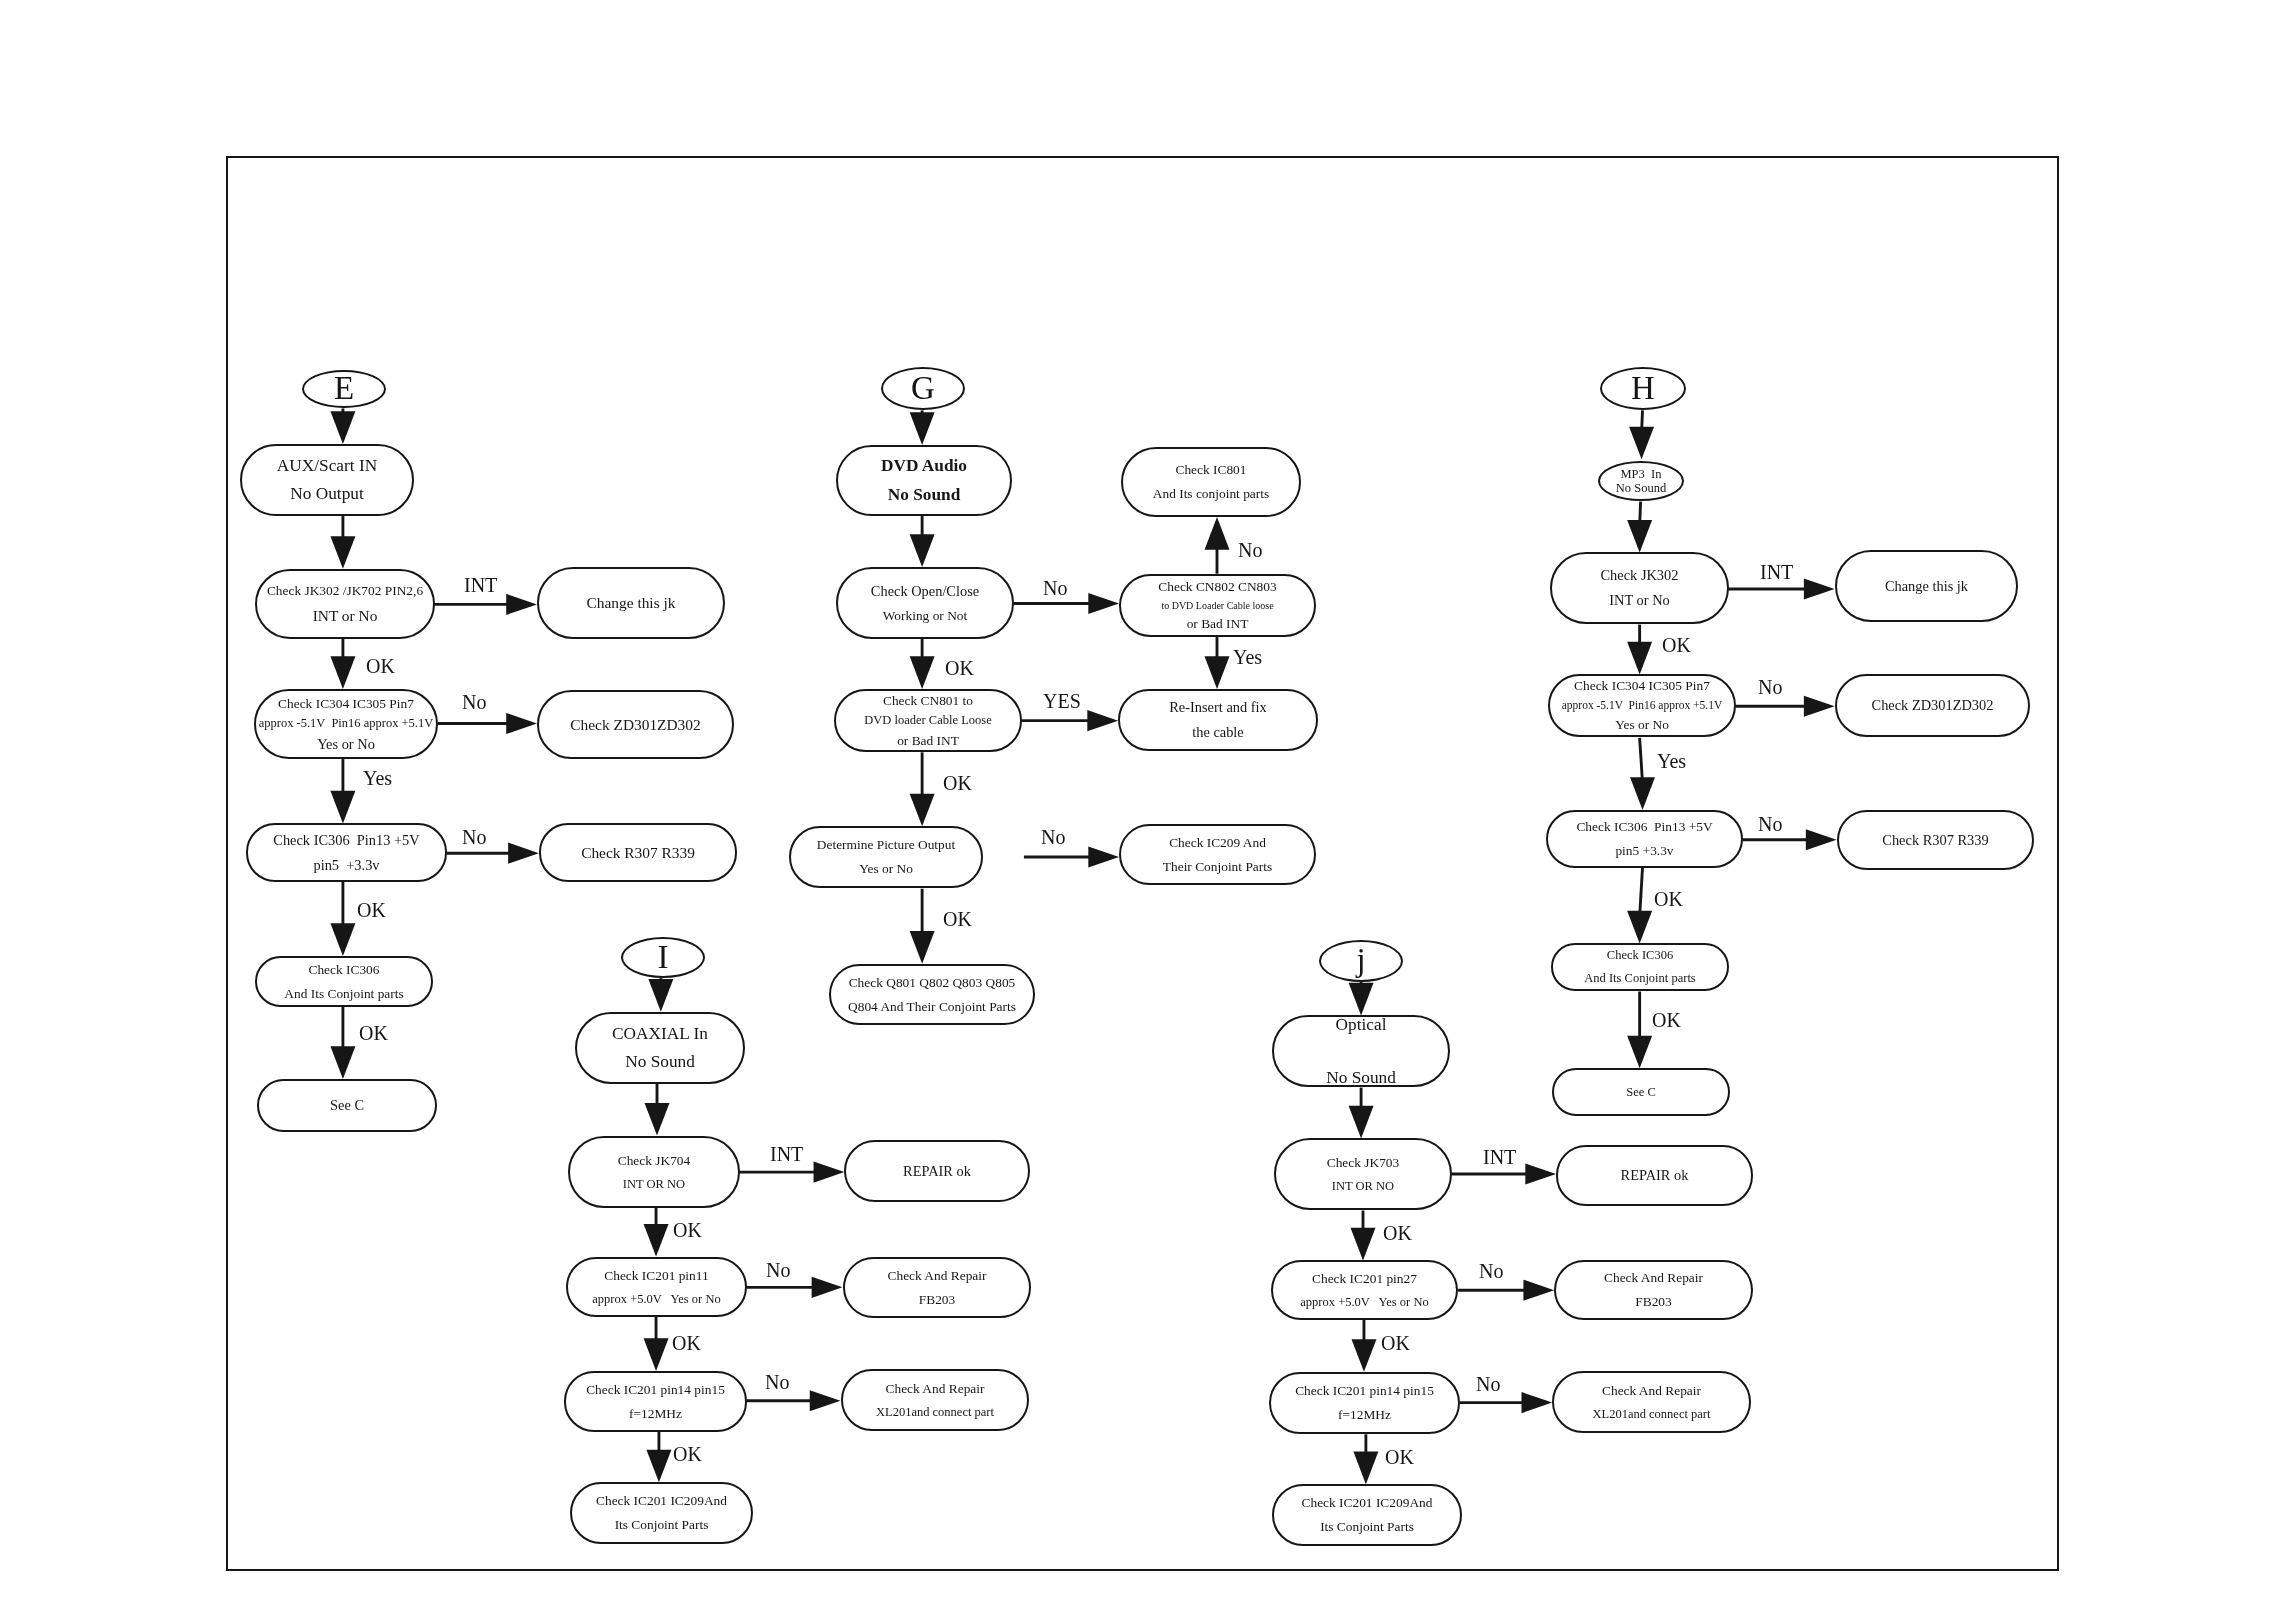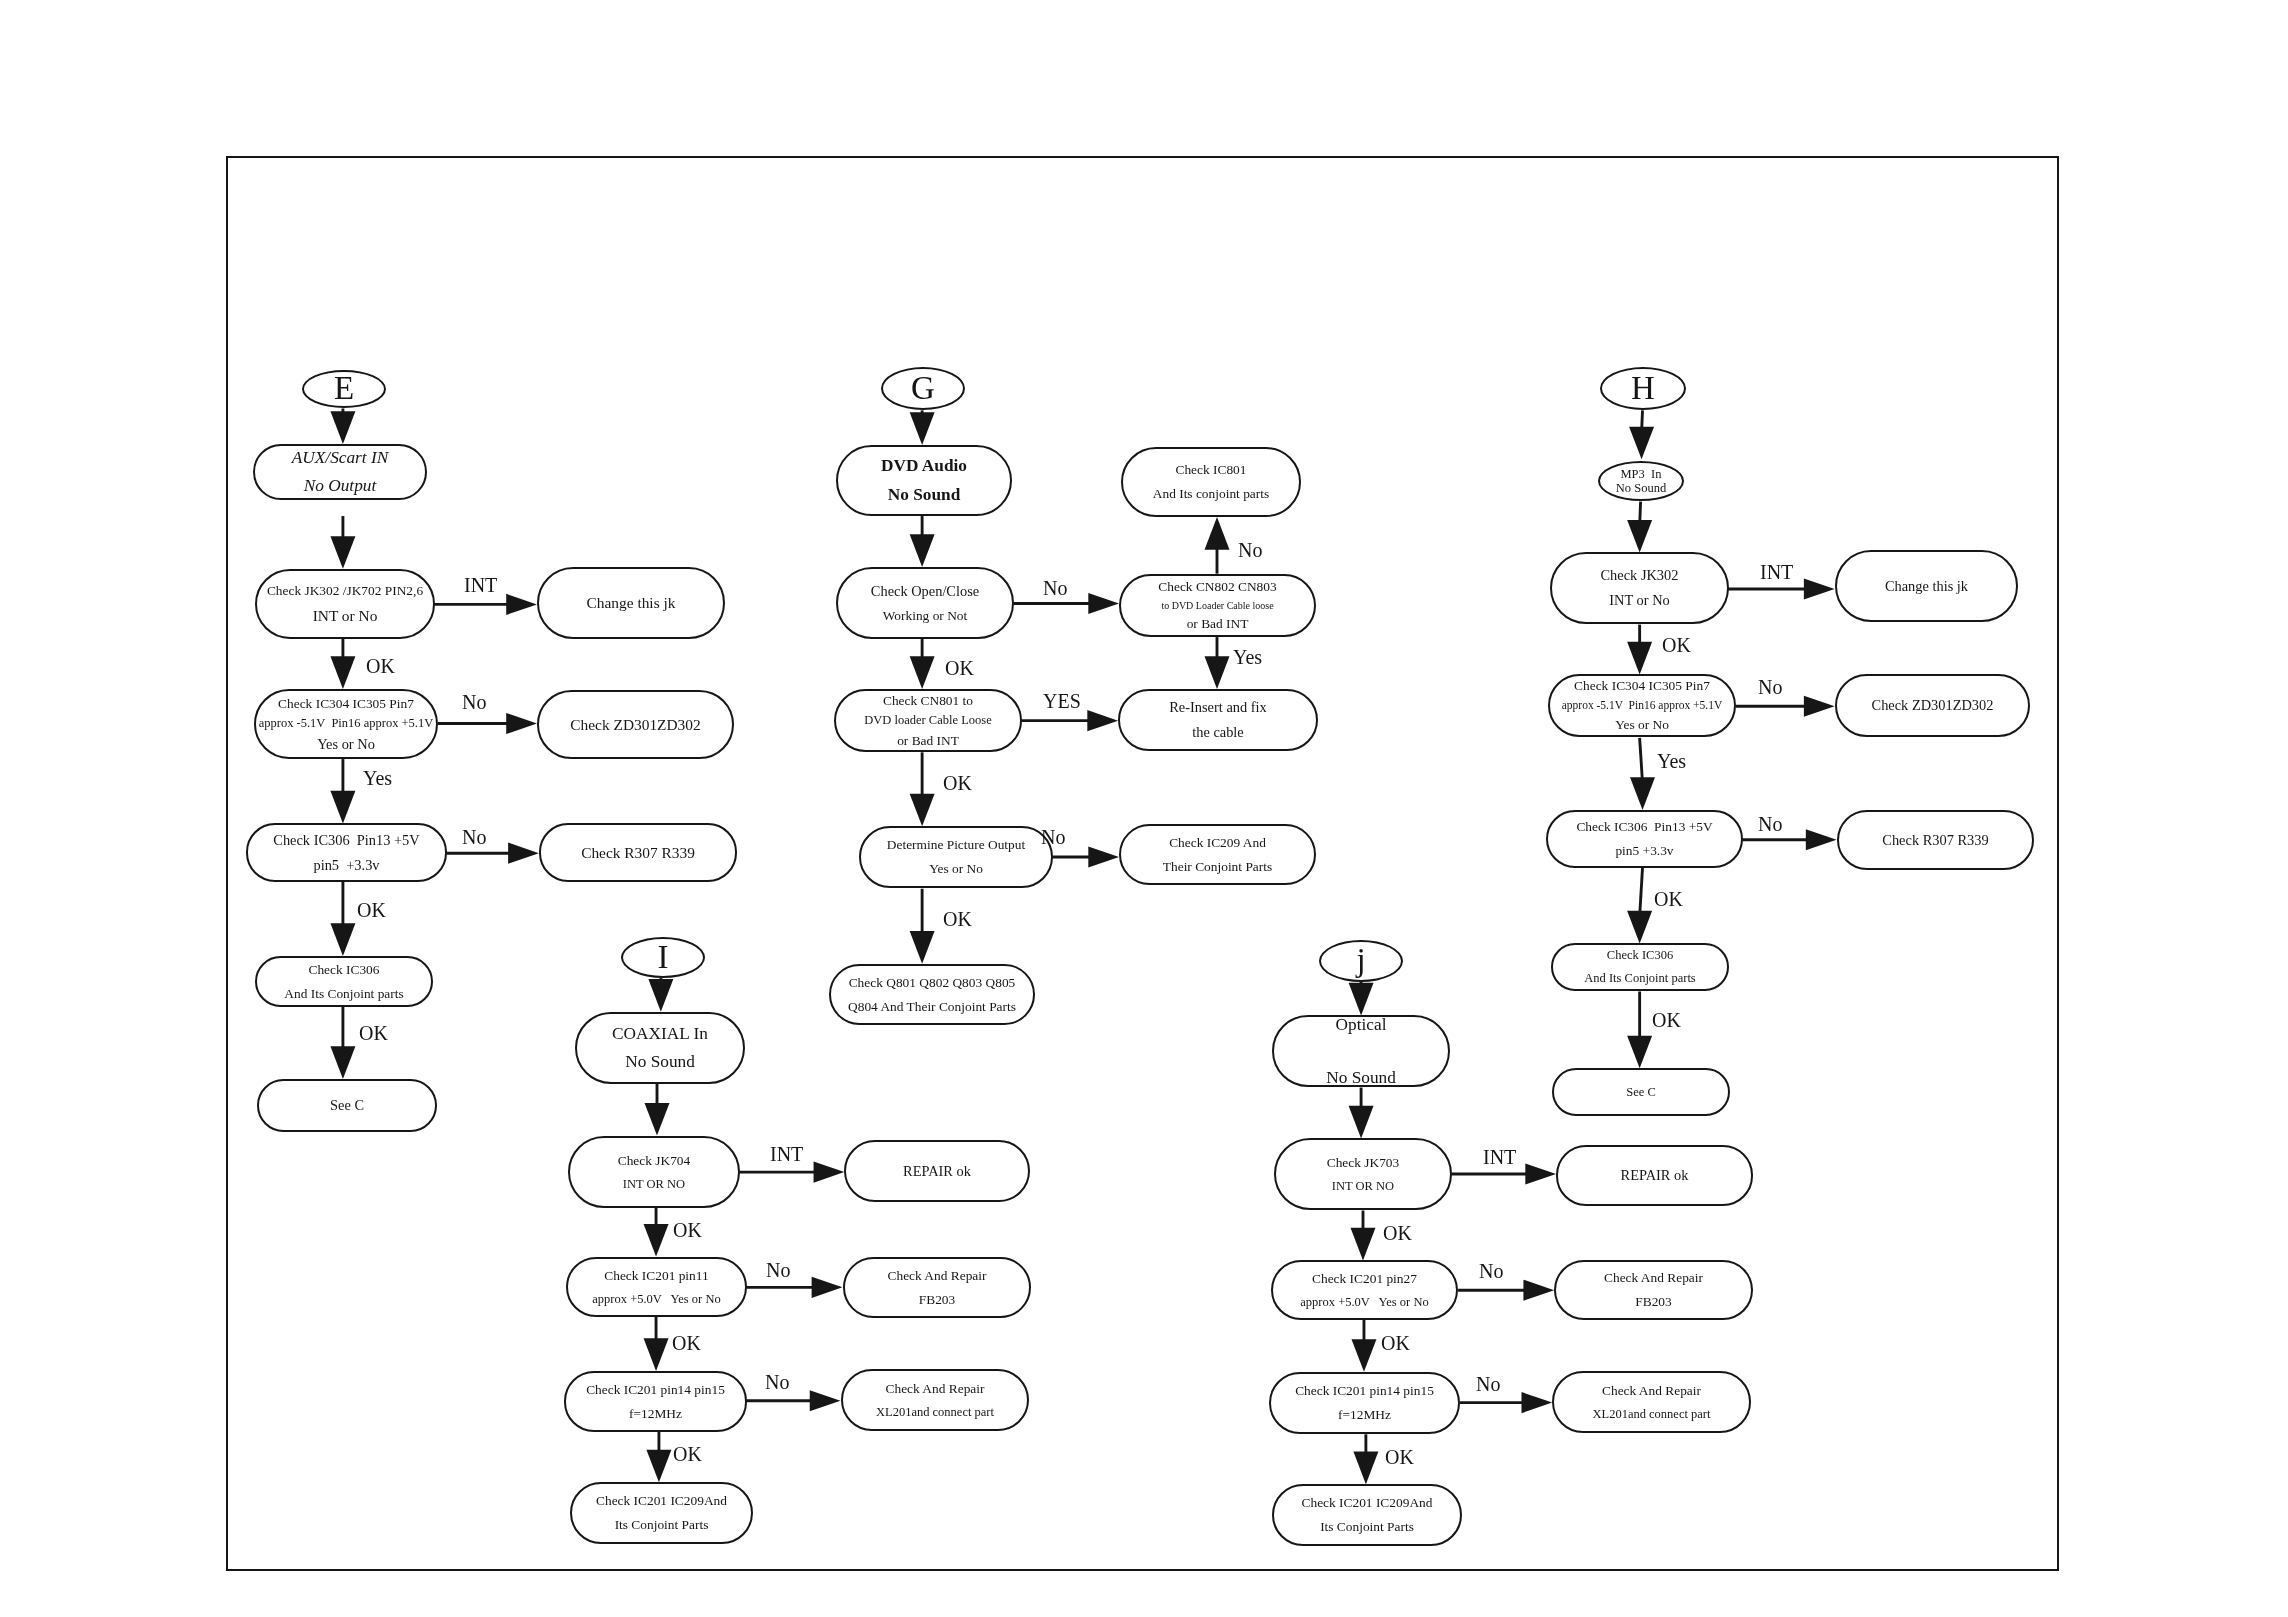--- a/index.html
+++ b/index.html
@@ -206,21 +206,21 @@
       </g>
       <g>
         <line x1="1422" y1="1493" x2="1422" y2="1517" stroke="#161616" stroke-width="3"></line>
         <polygon points="1409,1511 1435,1511 1422,1545" fill="#161616"></polygon>
       </g>
     </svg>
   <div id="node-layer">
       <div class="node" style="left: 302px; top: 370px; width: 84px; height: 38px; border-radius: 50%;">
         <div class="node-line connector-letter" style="font-size: 33px;">E</div>
       </div>
-      <div class="node" style="left: 253px; top: 444px; width: 174px; height: 56px; border-radius: 36px; font-style: italic;">
+      <div class="node" style="left: 240px; top: 444px; width: 174px; height: 72px; border-radius: 36px;">
         <div class="node-line" style="font-size: 17.3px;">AUX/Scart IN</div>
         <div class="node-line" style="font-size: 17.3px;">No Output</div>
       </div>
       <div class="node" style="left: 255px; top: 569px; width: 180px; height: 70px; border-radius: 35px;">
         <div class="node-line" style="font-size: 13.4px;">Check JK302 /JK702 PIN2,6</div>
         <div class="node-line" style="font-size: 15.4px;">INT or No</div>
       </div>
       <div class="node" style="left: 537px; top: 567px; width: 188px; height: 72px; border-radius: 36px;">
         <div class="node-line" style="font-size: 15.4px;">Change this jk</div>
       </div>
@@ -268,21 +268,21 @@
       </div>
       <div class="node" style="left: 1118px; top: 689px; width: 200px; height: 62px; border-radius: 31px;">
         <div class="node-line" style="font-size: 14.4px;">Re-Insert and fix</div>
         <div class="node-line" style="font-size: 14.4px;">the cable</div>
       </div>
       <div class="node tight" style="left: 834px; top: 689px; width: 188px; height: 63px; border-radius: 32px;">
         <div class="node-line" style="font-size: 13.4px;">Check CN801 to</div>
         <div class="node-line" style="font-size: 12.5px;">DVD loader Cable Loose</div>
         <div class="node-line" style="font-size: 13.4px;">or Bad INT</div>
       </div>
-      <div class="node" style="left: 859px; top: 826px; width: 194px; height: 62px; border-radius: 31px; text-align: center;">
+      <div class="node" style="left: 789px; top: 826px; width: 194px; height: 62px; border-radius: 31px; text-align: center;">
         <div class="node-line" style="font-size: 13.4px;">Determine Picture Output</div>
         <div class="node-line" style="font-size: 13.4px;">Yes or No</div>
       </div>
       <div class="node" style="left: 1119px; top: 824px; width: 197px; height: 61px; border-radius: 31px;">
         <div class="node-line" style="font-size: 13.4px;">Check IC209 And</div>
         <div class="node-line" style="font-size: 13.4px;">Their Conjoint Parts</div>
       </div>
       <div class="node" style="left: 829px; top: 964px; width: 206px; height: 61px; border-radius: 31px;">
         <div class="node-line" style="font-size: 13.4px;">Check Q801 Q802 Q803 Q805</div>
         <div class="node-line" style="font-size: 13.4px;">Q804 And Their Conjoint Parts</div>

